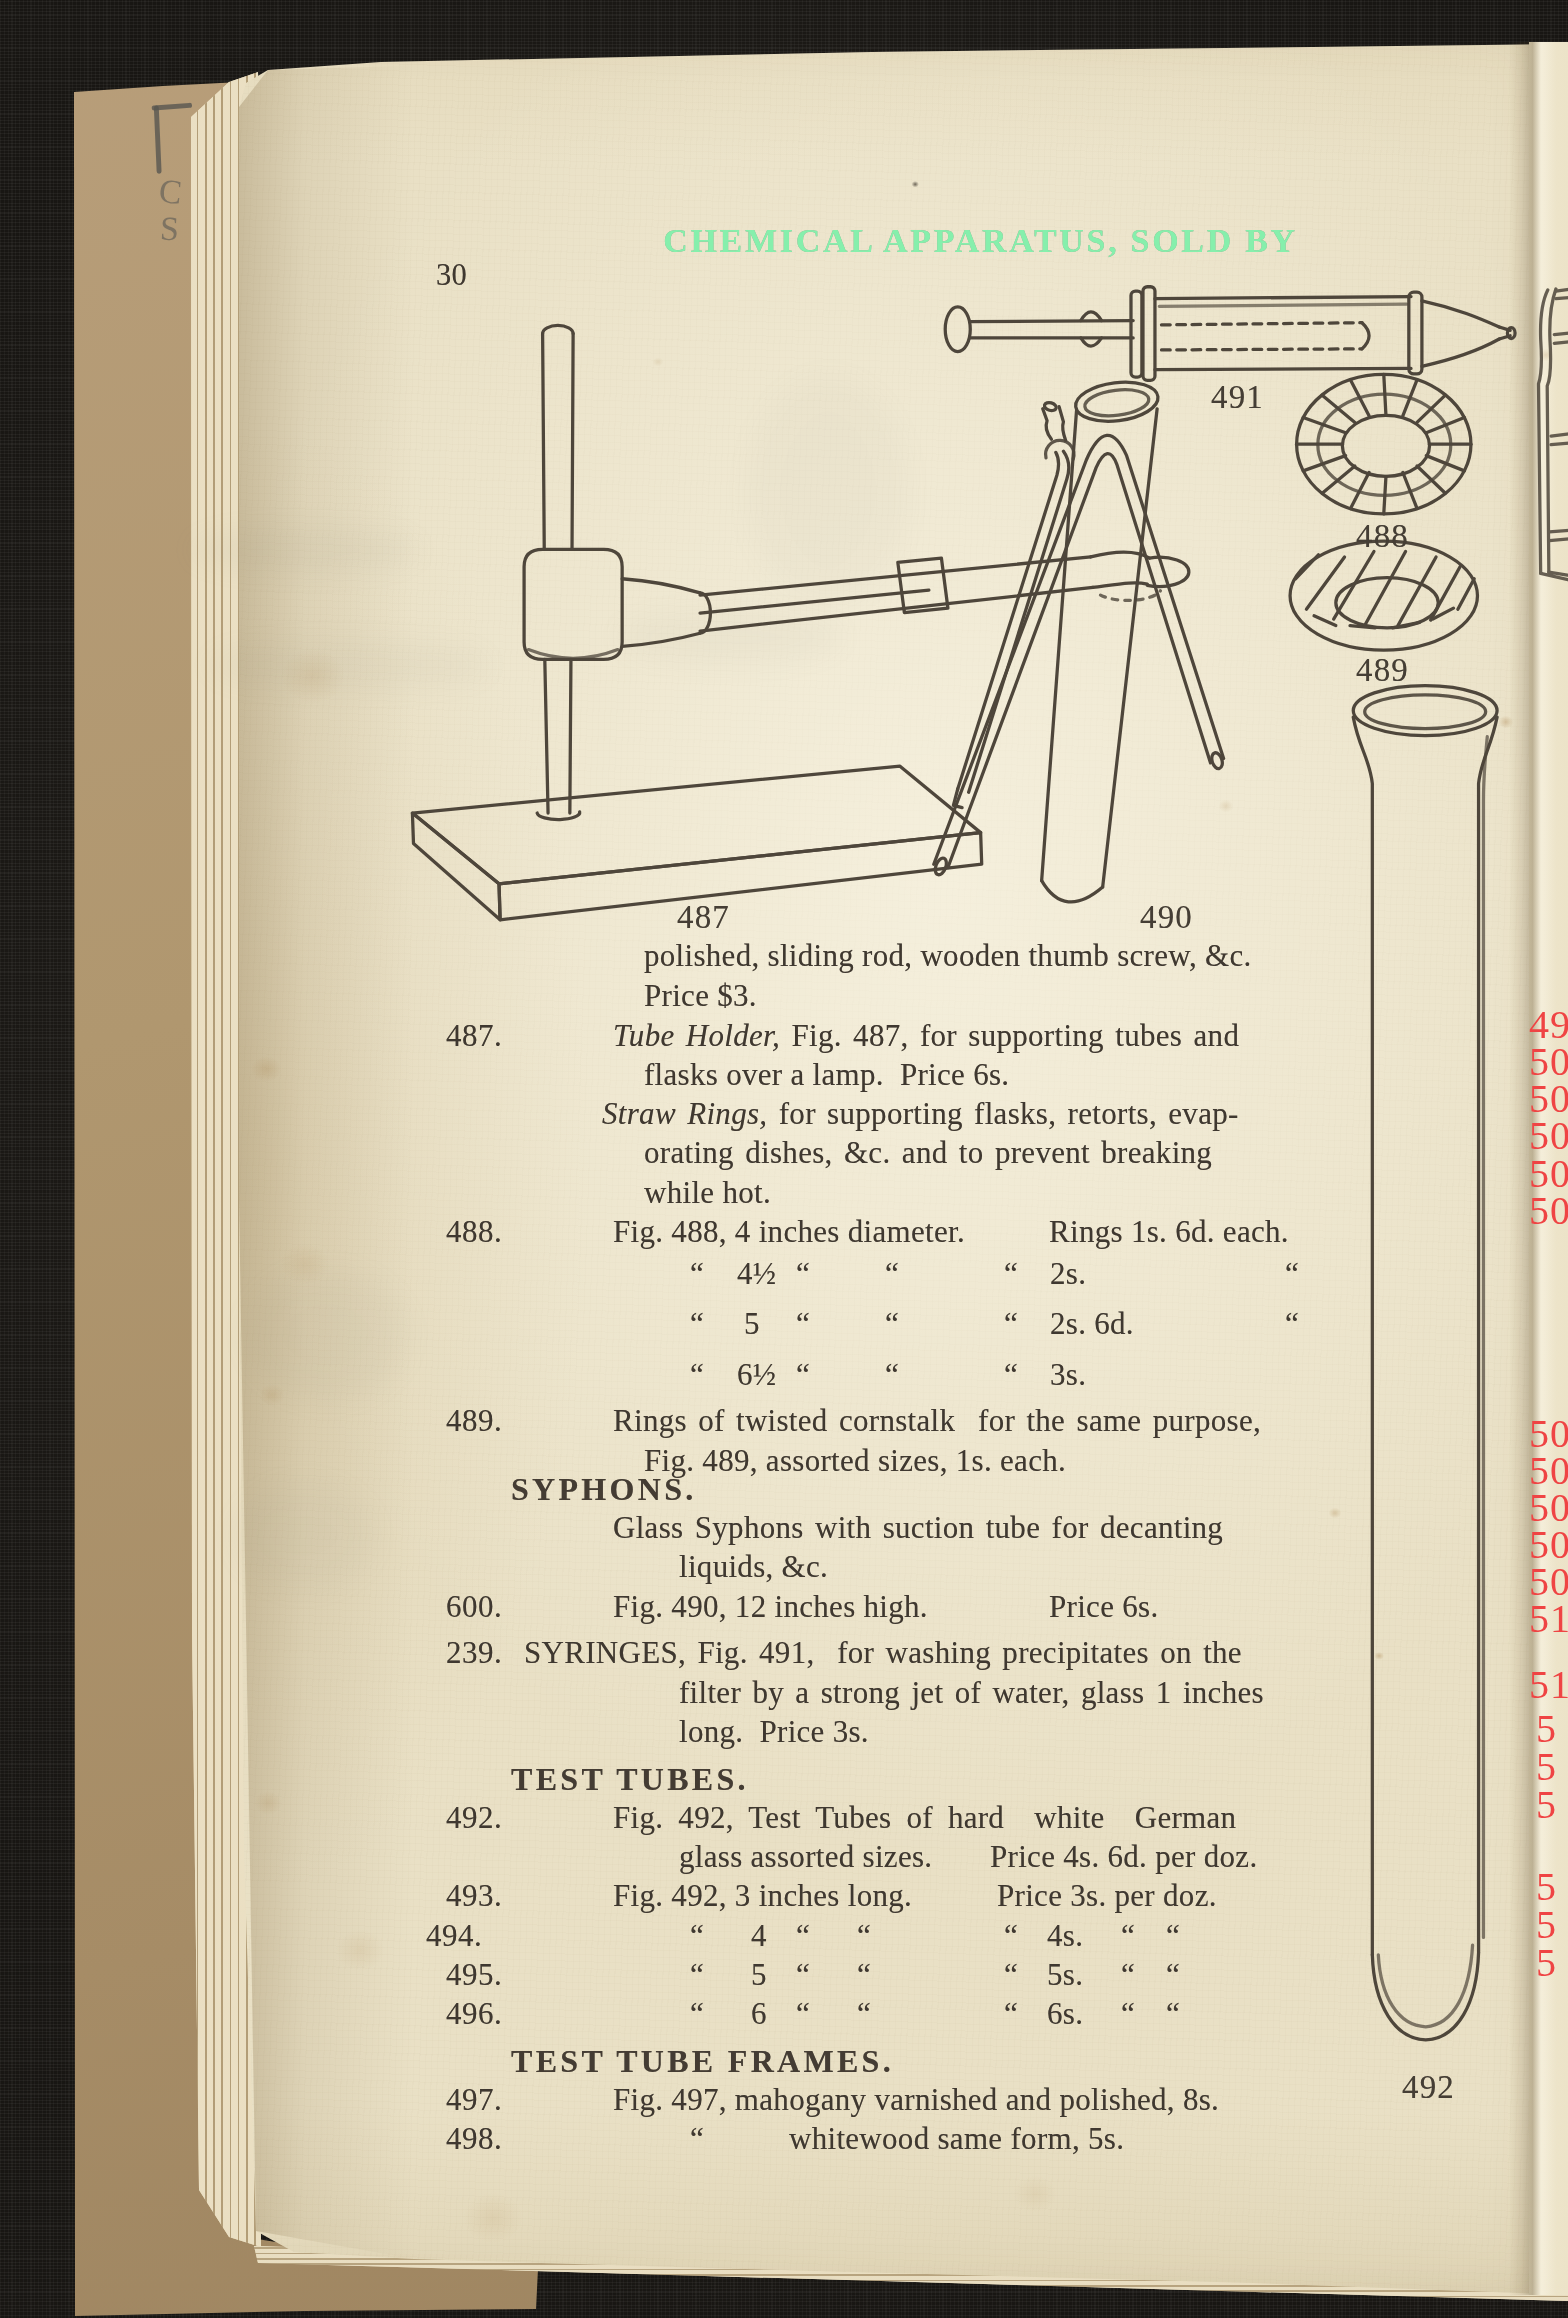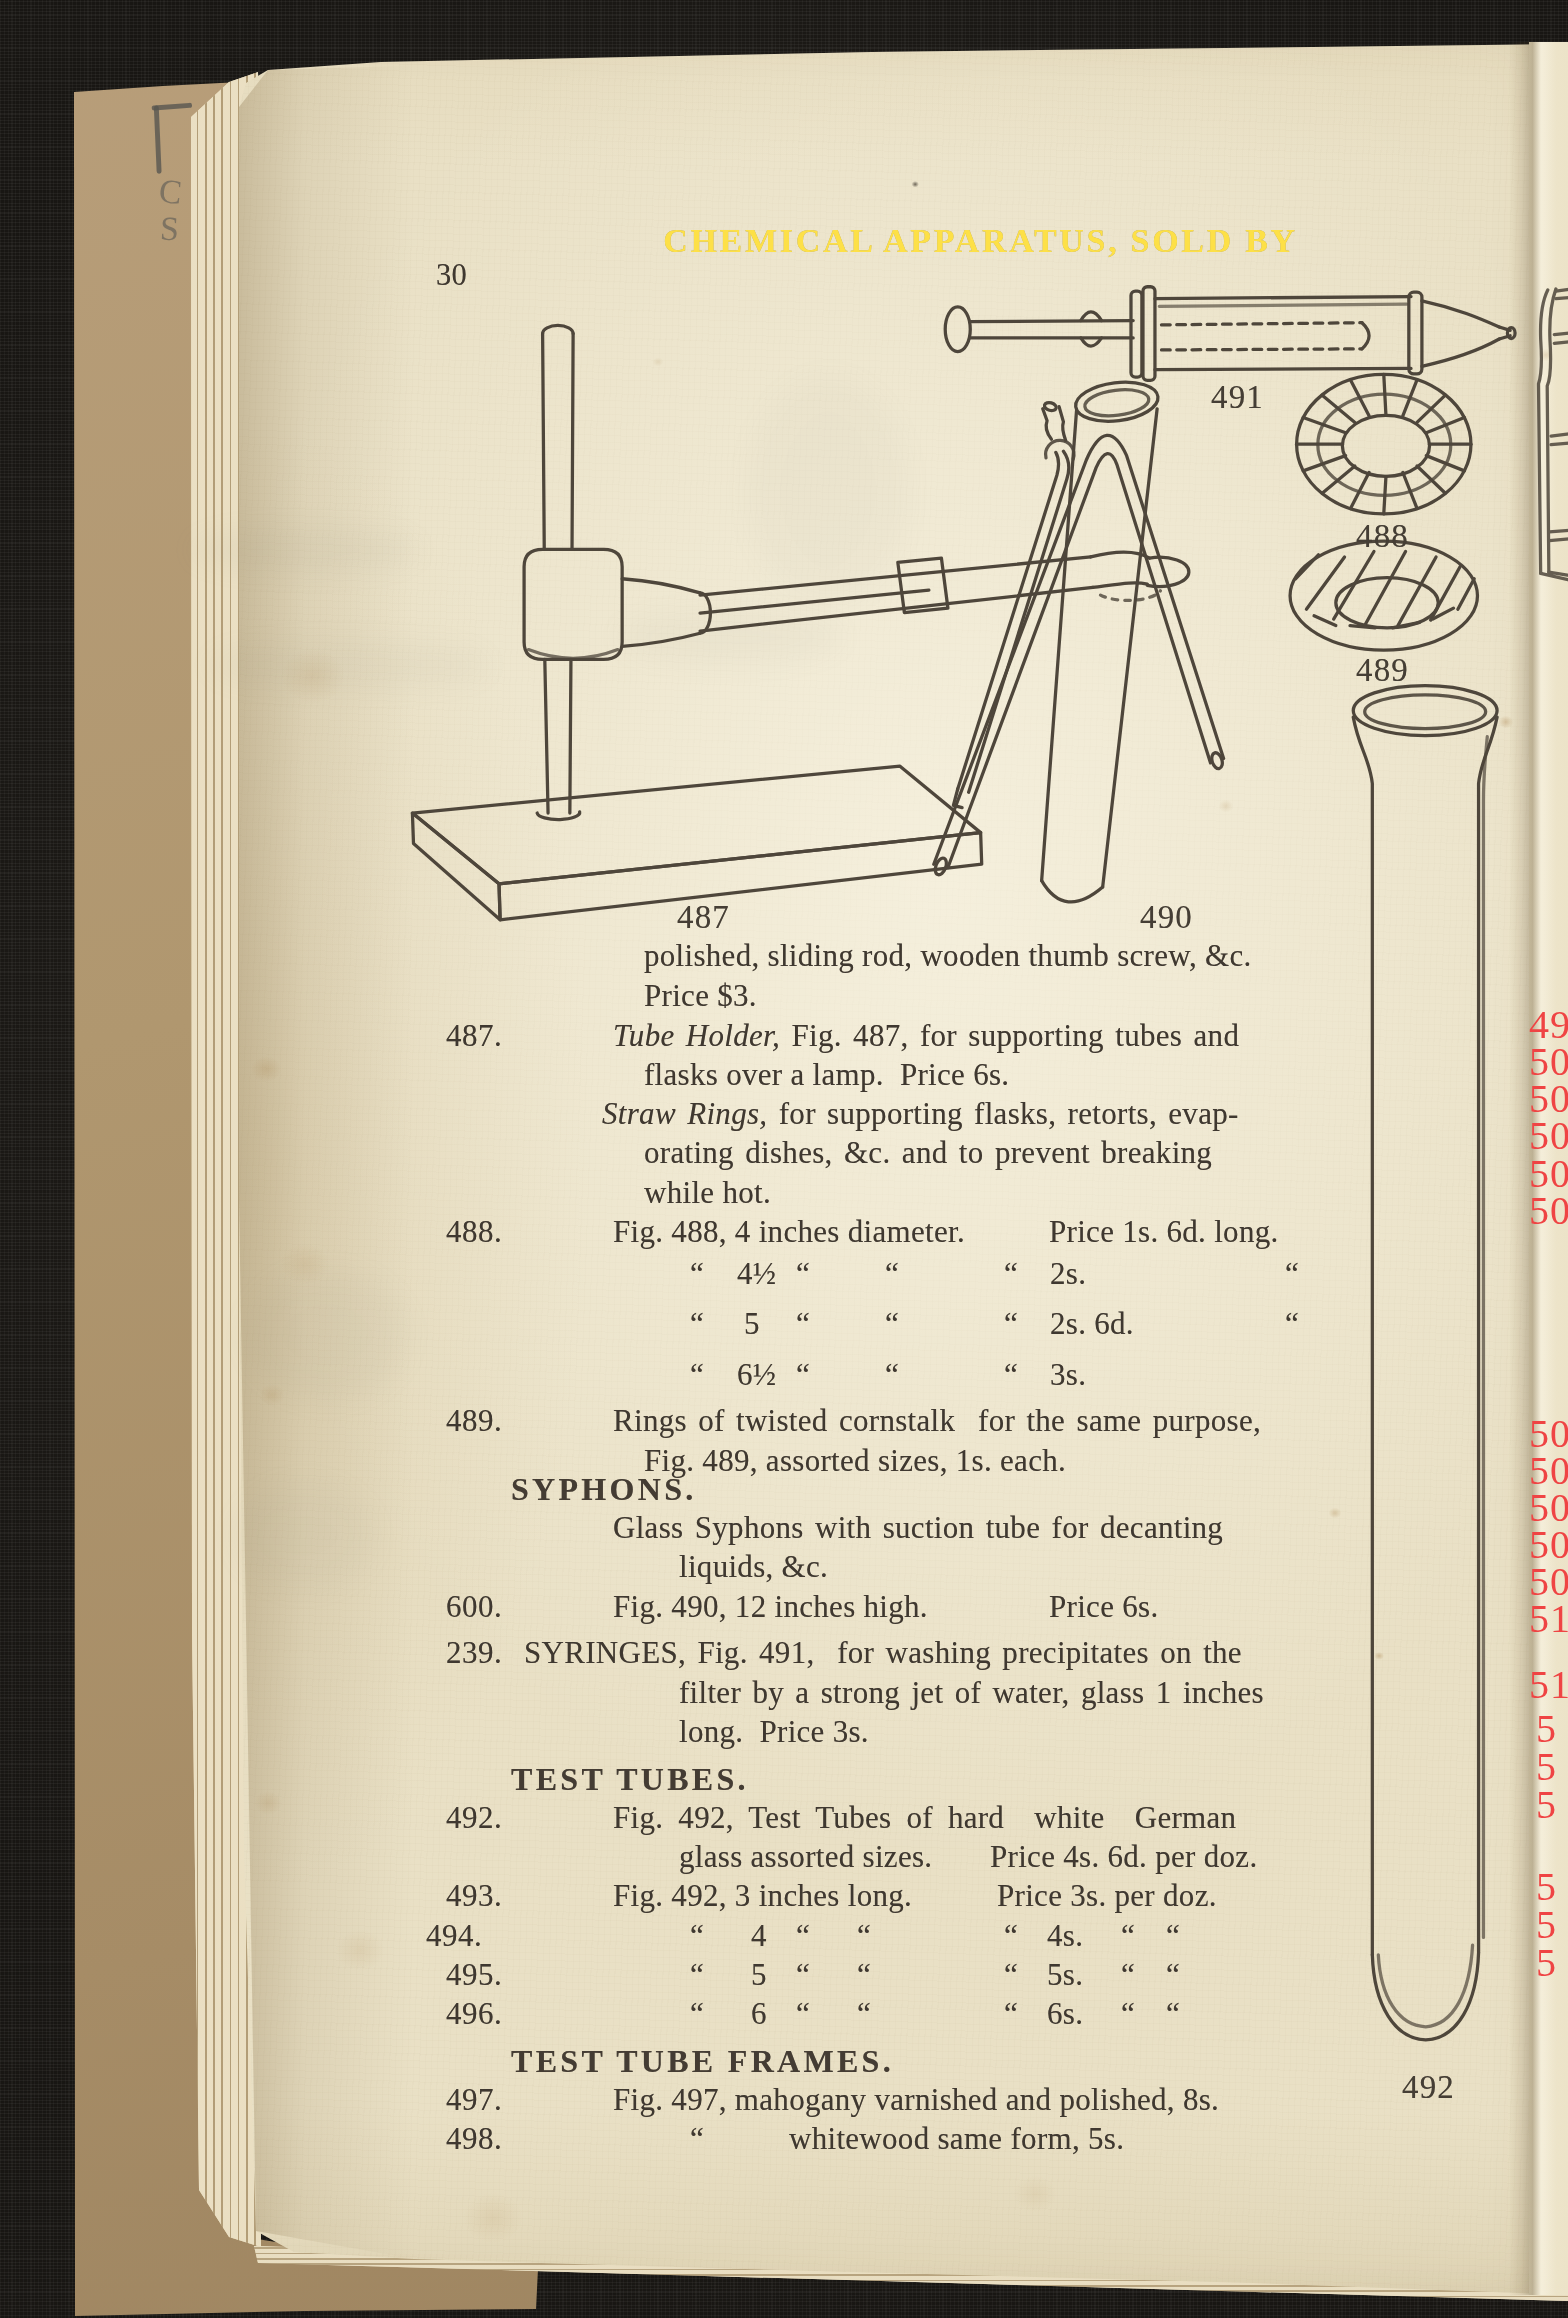--- a/index.html
+++ b/index.html
@@ -77,21 +77,21 @@
 
   
   .t{
     position:absolute;white-space:pre;color:var(--ink,#3f3830);
     font-size:31px;letter-spacing:0.3px;
     text-shadow:0 0 0.5px rgba(64,56,46,.45);
   }
   .num{letter-spacing:0.5px;}
   .it{font-style:italic;}
   .hd{font-size:32px;font-weight:bold;letter-spacing:3.3px;color:#443c33;}
-  .title{font-size:34px;font-weight:bold;letter-spacing:2.7px;color:#fde047;width:697px;text-align:center;}
+  .title{font-size:34px;font-weight:bold;letter-spacing:2.7px;color:#86efac;width:697px;text-align:center;}
   .pageno{font-size:30.5px;margin-top:30px;}
   .flabel{font-size:33px;width:87px;text-align:center;letter-spacing:1.1px;color:#453e35;}
   .w1{word-spacing:3.3px;}
   .w2{word-spacing:7px;font-family:Liberation Serif, serif;}
   .edge{position:absolute;font-size:40px;color:#ef4444;letter-spacing:1.1px;}
 
   svg.layer{position:absolute;left:0;top:0;width:1569px;height:2319px;}
   .figs path,.figs ellipse,.figs rect,.figs circle,.figs line{
     fill:none;stroke:#4e463b;stroke-width:6;stroke-linecap:round;stroke-linejoin:round;
   }
@@ -260,21 +260,21 @@
 <div class="t num" style="left:446px;top:1018px">487.</div>
 <div class="t w1" style="left:613px;top:1018px"><span class="it">Tube Holder,</span><span> Fig. 487, for supporting tubes and</span></div>
 <div class="t" style="left:644px;top:1057px">flasks over a lamp.  Price 6s.</div>
 
 <div class="t w1" style="left:602px;top:1096px"><span class="it">Straw Rings,</span><span> for supporting flasks, retorts, evap-</span></div>
 <div class="t w1" style="left:644px;top:1135px">orating dishes, &amp;c. and to prevent breaking</div>
 <div class="t" style="left:644px;top:1175px">while hot.</div>
 
 <div class="t num" style="left:446px;top:1214px">488.</div>
 <div class="t" style="left:613px;top:1214px">Fig. 488, 4 inches diameter.</div>
-<div class="t" style="left:1049px;top:1214px">Price 1s. 6d. long.</div>
+<div class="t" style="left:1049px;top:1214px">Rings 1s. 6d. each.</div>
 
 <div class="t" style="left:690px;top:1256px">“</div>
 <div class="t" style="left:737px;top:1256px">4½</div>
 <div class="t" style="left:796px;top:1256px">“</div>
 <div class="t" style="left:885px;top:1256px">“</div>
 <div class="t" style="left:1004px;top:1256px">“</div>
 <div class="t" style="left:1050px;top:1256px">2s.</div>
 <div class="t" style="left:1285px;top:1256px">“</div>
 
 <div class="t" style="left:690px;top:1306px">“</div>

